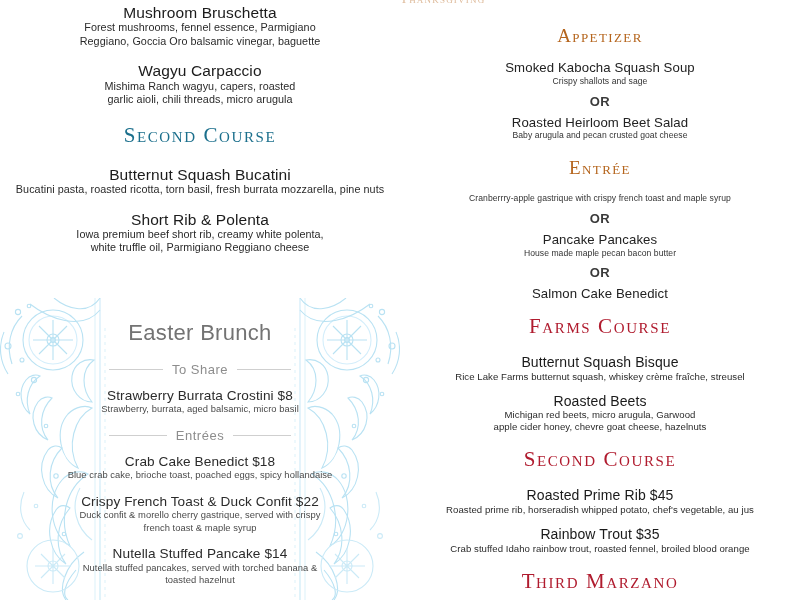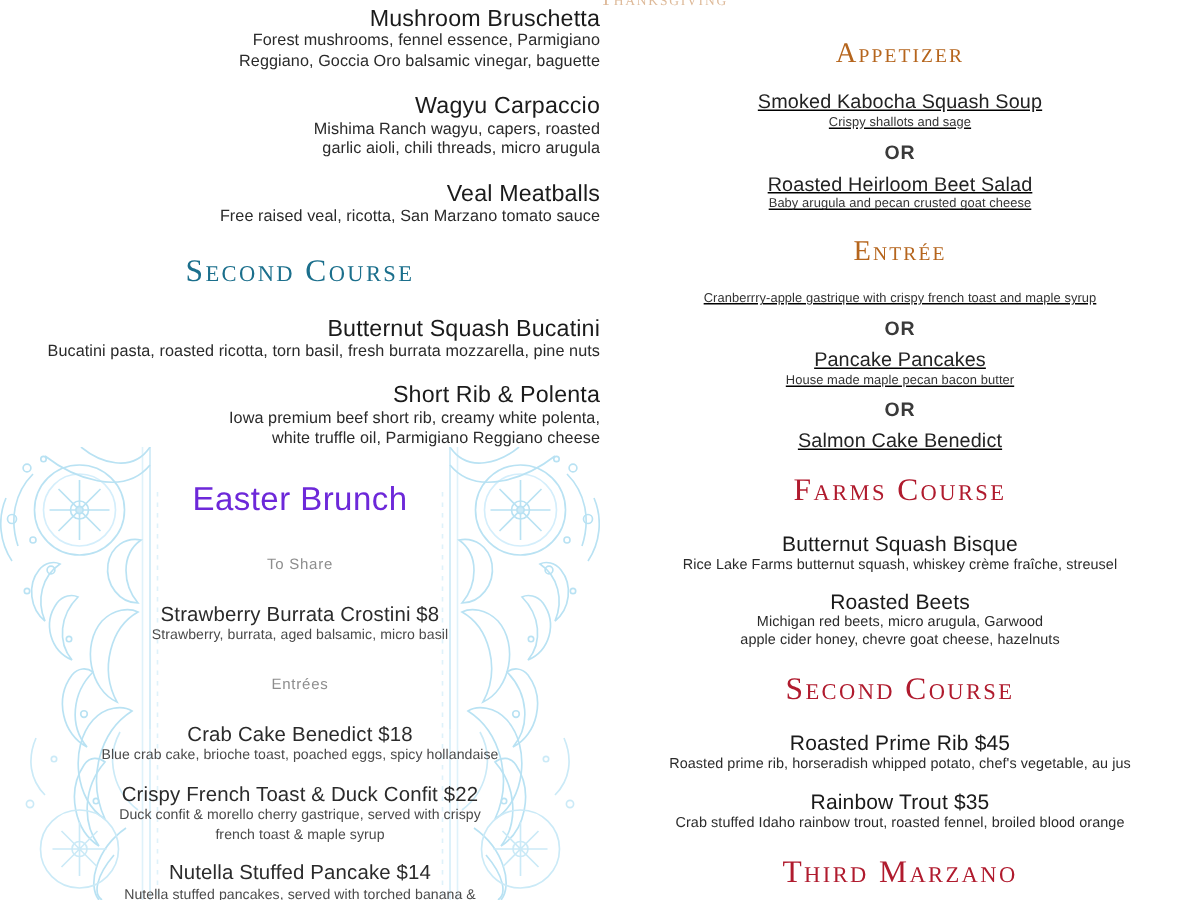--- a/index.html
+++ b/index.html
@@ -35,21 +35,21 @@
     color:#2a2a2a;
     line-height:1.25;
     letter-spacing:.05px;
   }
   .item{margin-bottom:12px;}
 
   
   #panel-tl .tl-body{padding-top:4px;}
   #panel-tl .dish{font-size:15.5px;}
   #panel-tl .desc{font-size:10.8px;}
-  #panel-tl .item{margin-bottom:14px;text-align:right;}
+  #panel-tl .item{margin-bottom:14px;}
   .course-head-blue{
     font-size:21px;
     color:#1b6f8c;
     font-variant:small-caps;
     letter-spacing:1.6px;
     margin:16px 0 18px 0;
     font-family:"Liberation Serif", serif;
     font-weight:400;
   }
 
@@ -67,21 +67,21 @@
     font-size:19px;
     color:#b5651d;
     font-variant:small-caps;
     letter-spacing:1.4px;
     margin:16px 0 14px 0;
     font-family:"Liberation Serif", serif;
     font-weight:400;
   }
   #panel-tr .dish{font-size:13.2px;color:#222;}
   #panel-tr .desc{font-size:8.6px;color:#333;}
-  #panel-tr .item{margin-bottom:7px;text-decoration:underline;}
+  #panel-tr .item{margin-bottom:7px;}
   .or{
     font-size:13px;color:#3a3a3a;
     letter-spacing:.6px;
     margin:7px 0 7px 0;
     font-weight:bold;
   }
 
   
   .course-head-red{
     font-size:21px;
@@ -100,35 +100,34 @@
   #panel-bl{background:#fff;}
   .orn{position:absolute;pointer-events:none;}
   .orn svg{display:block;}
   .orn-l{left:-4px;top:0;}
   .orn-r{right:-4px;top:0;transform:scaleX(-1);}
   .orn-bl{left:-4px;bottom:-6px;transform:scaleY(-1);}
   .orn-br{right:-4px;bottom:-6px;transform:scale(-1,-1);}
 
   .brunch-title{
     font-size:22px;
-    color:#6d28d9;
+    color:#737373;
     letter-spacing:.3px;
     margin:22px 0 16px 0;
     font-weight:400;
     font-family:"Liberation Sans", sans-serif;
   }
   .divider{
     display:flex;align-items:center;justify-content:center;
     gap:9px;
     margin:0 auto 11px auto;
     width:182px;
     color:#8d8d8d;
-    font-size:10px;
+    font-size:13px;
     letter-spacing:.5px;
-    flex-direction:column;
   }
   .divider .ln{flex:1;height:1px;background:#cfcfcf;}
   #panel-bl .dish{
     font-size:13.6px;color:#2b2b2b;letter-spacing:.1px;
   }
   #panel-bl .desc{
     font-size:9.4px;color:#4a4a4a;line-height:1.35;
   }
   #panel-bl .item{margin-bottom:12px;}
   .bl-body{padding:0 62px;}
@@ -143,24 +142,20 @@
       <div id="tl-before">
           <div class="item">
             <div class="dish">Mushroom Bruschetta</div>
             <div class="desc">Forest mushrooms, fennel essence, Parmigiano</div>
             <div class="desc">Reggiano, Goccia Oro balsamic vinegar, baguette</div>
           </div>
           <div class="item">
             <div class="dish">Wagyu Carpaccio</div>
             <div class="desc">Mishima Ranch wagyu, capers, roasted</div>
             <div class="desc">garlic aioli, chili threads, micro arugula</div>
-          </div>
-          <div class="item">
-            <div class="dish">Veal Meatballs</div>
-            <div class="desc">Free raised veal, ricotta, San Marzano tomato sauce</div>
           </div>
         </div>
       <div class="course-head-blue">Second Course</div>
       <div id="tl-after">
           <div class="item">
             <div class="dish">Butternut Squash Bucatini</div>
             <div class="desc">Bucatini pasta, roasted ricotta, torn basil, fresh burrata mozzarella, pine nuts</div>
           </div>
           <div class="item">
             <div class="dish">Short Rib &amp; Polenta</div>

